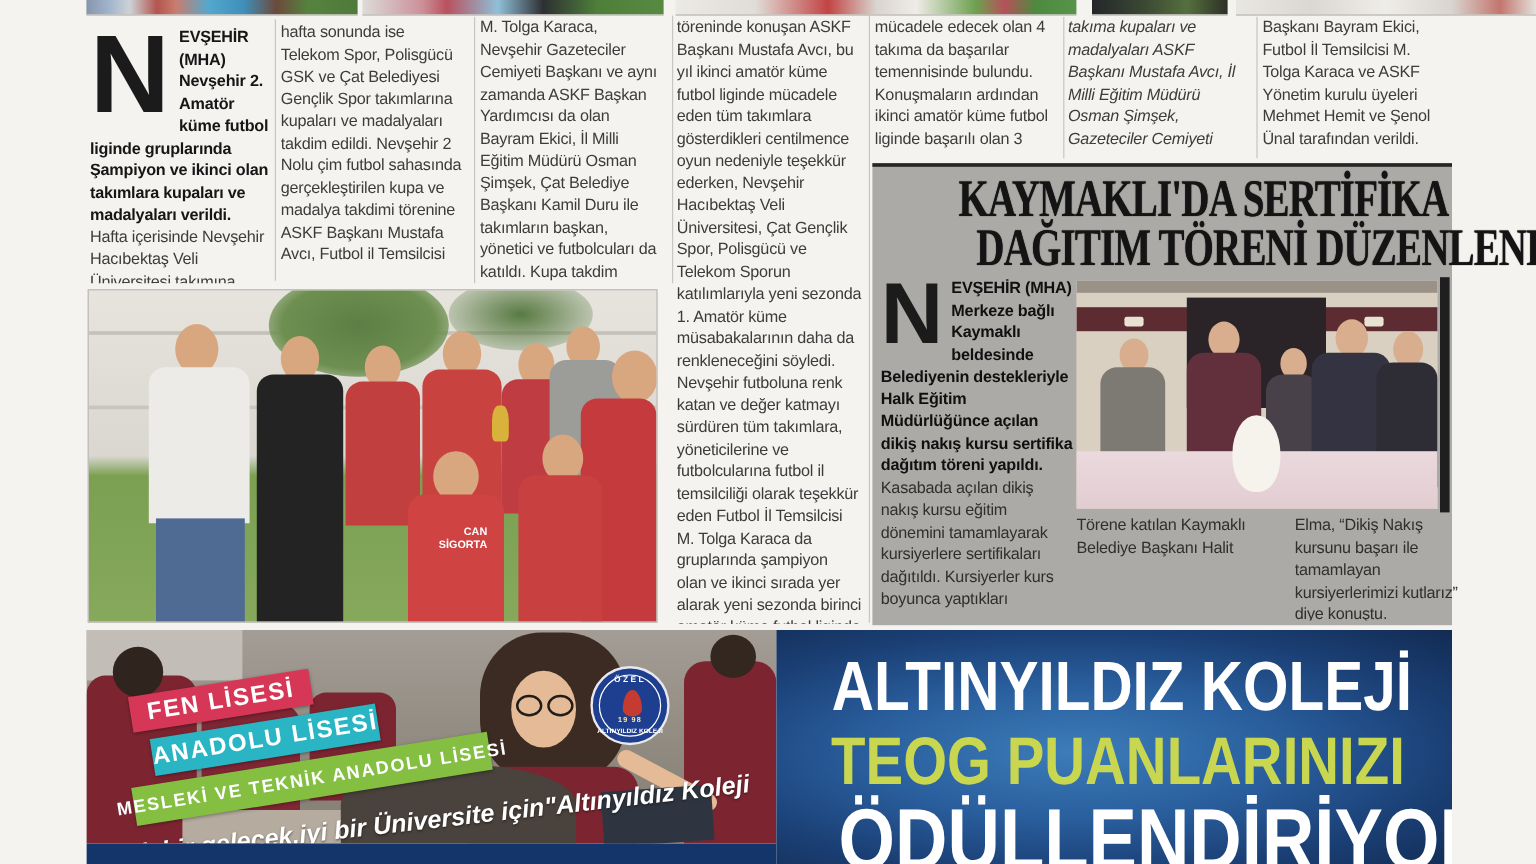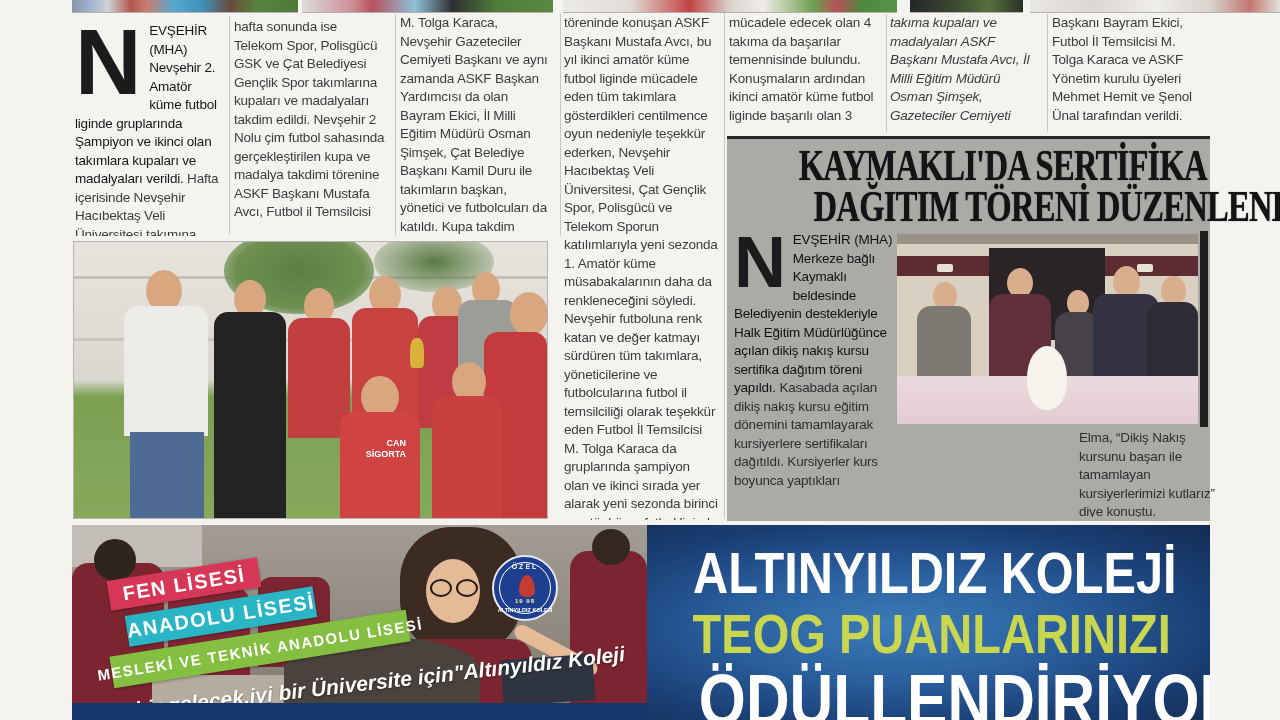--- a/index.html
+++ b/index.html
@@ -4,21 +4,21 @@
 <style>
   html,body{margin:0;padding:0;background:#e9e7e3;}
   #page{position:relative;width:1280px;height:720px;background:#f4f3f0;overflow:hidden;
         font-family:"Liberation Sans",sans-serif;}
   .abs{position:absolute;}
   
   .strip{position:absolute;top:0;height:12px;border-bottom:1px solid #b5b2ad;}
   
   .col{position:absolute;font-size:13.5px;line-height:18.5px;letter-spacing:-0.2px;
        color:#3c3c3c;text-align:left;overflow:hidden;}
-  .lead{font-weight:normal;color:#161616;}
+  .lead{font-weight:bold;color:#161616;}
   .dropcap{float:left;font-weight:bold;color:#1b1b1b;font-size:92px;line-height:72px;
            margin:4px 8px 0 0;}
   .dropcap.small{font-size:72px;line-height:56px;margin:3px 7px 0 0;}
   .rule{position:absolute;width:1px;background:#c9c6c1;}
   
   .photoframe{position:absolute;overflow:hidden;border:1px solid #b8b5b0;}
   .person{position:absolute;border-radius:14px 14px 0 0;}
   .head{position:absolute;border-radius:50%;background:#d9a77f;}
   
   #kbox{position:absolute;left:727px;top:136px;width:483px;height:382px;
@@ -145,20 +145,21 @@
       <div class="head" style="left:216px;top:32px;width:27px;height:32px;background:#d9ae8e;"></div>
       <div class="person" style="left:196px;top:60px;width:66px;height:112px;background:#343341;"></div>
       <div class="head" style="left:264px;top:42px;width:25px;height:30px;background:#d9ae8e;"></div>
       <div class="person" style="left:250px;top:68px;width:51px;height:104px;background:#2e2d35;"></div>
       <div class="abs" style="left:0;top:142px;width:301px;height:48px;background:linear-gradient(180deg,#ead9dd 0%,#e2ccd2 100%);"></div>
       <div class="abs" style="left:130px;top:112px;width:40px;height:64px;background:#f6f3ec;border-radius:50% 50% 45% 45%;"></div>
     </div>
     <div class="abs" style="left:473px;top:92px;width:8px;height:196px;background:#1f1f1f;"></div>
 
     <div class="kcol" style="left:170px;top:290px;width:152px;height:88px;">
+      <p>Törene katılan Kaymaklı Belediye Başkanı Halit</p>
     </div>
     <div class="kcol" style="left:328px;top:290px;width:150px;height:88px;margin-left:24px;">Elma, “Dikiş Nakış kursunu başarı ile tamamlayan kursiyerlerimizi kutlarız” diye konuştu.</div>
   </div>
 
   <div id="ad">
     <div id="ad-photo">
       <div class="abs" style="left:0;top:0;width:130px;height:42px;background:#c2bdb6;"></div>
       <div class="abs" style="left:0;top:38px;width:92px;height:140px;background:#7c2531;border-radius:16px 16px 0 0;"></div>
       <div class="abs" style="left:22px;top:14px;width:42px;height:42px;background:#2f241e;border-radius:50%;"></div>
       <div class="abs" style="left:96px;top:62px;width:82px;height:116px;background:#802634;border-radius:16px 16px 0 0;"></div>

